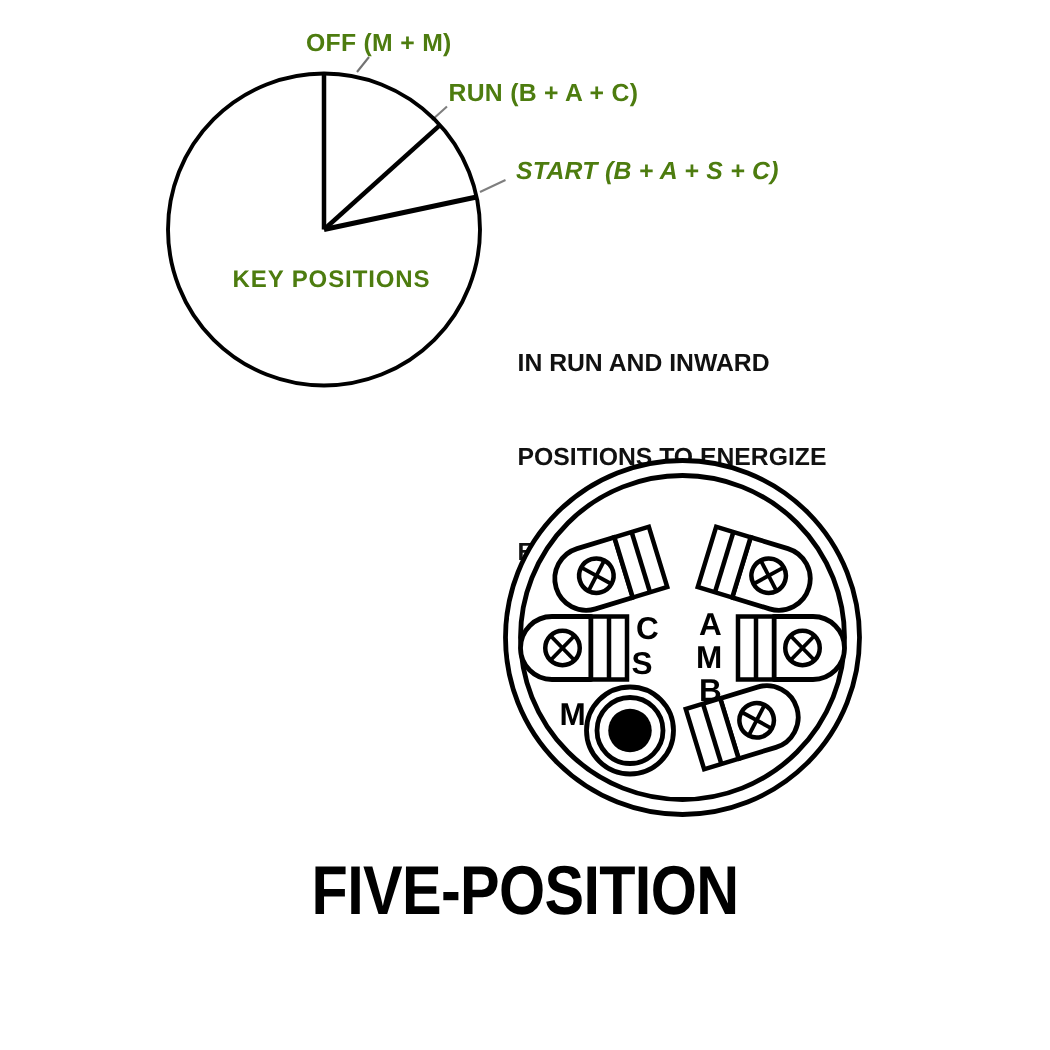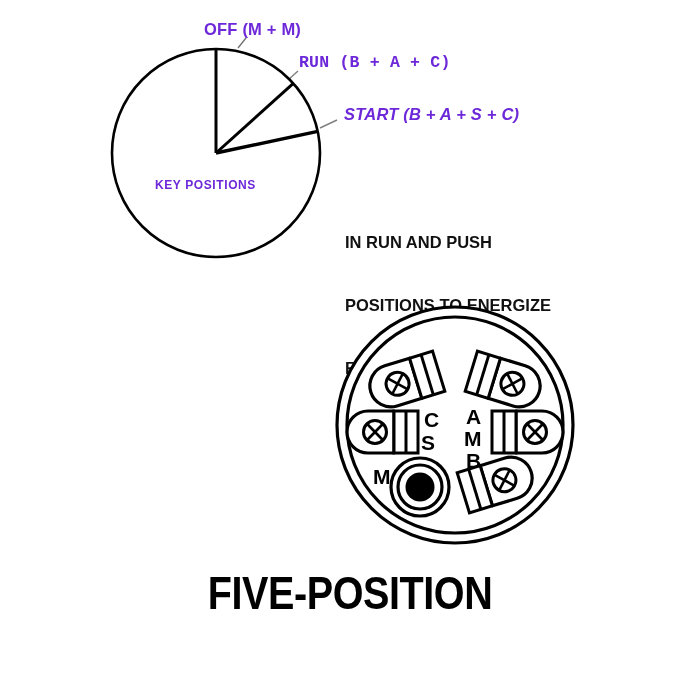--- a/index.html
+++ b/index.html
@@ -24,28 +24,28 @@
     position: absolute;
     left: 0;
     top: 0;
     width: 700px;
     height: 700px;
   }
   .lbl {
     position: absolute;
     font-family: "Liberation Sans", sans-serif;
     font-weight: bold;
-    color: #6d28d9;
+    color: #4d7c0f;
     white-space: pre;
     line-height: 1.18;
     letter-spacing: 0.2px;
   }
   .pie-label { font-size: 16.5px; }
   .key-positions {
-    font-size: 12px;
+    font-size: 16px;
     letter-spacing: 0.6px;
     text-align: center;
   }
   .note-block {
     position: absolute;
     font-family: "Liberation Sans", sans-serif;
     font-weight: bold;
     font-size: 16.5px;
     line-height: 1.27;
     color: #111111;
@@ -90,26 +90,26 @@
     <line x1="216" y1="153" x2="317.7" y2="131.4" stroke="#000000" stroke-width="3.4"></line>
 
     <line x1="246" y1="38" x2="238" y2="48" stroke="#000000" stroke-width="1.4" opacity="0.55"></line>
 
     <line x1="298" y1="71" x2="288" y2="80" stroke="#000000" stroke-width="1.4" opacity="0.5"></line>
 
     <line x1="337" y1="120" x2="320" y2="128" stroke="#000000" stroke-width="1.4" opacity="0.5"></line>
   </svg>
 
   <div class="lbl pie-label" style="left:204px; top:20px;">OFF (M + M)</div>
-  <div class="lbl pie-label" style="left:299px; top:53px;font-family:Liberation Mono, monospace;">RUN (B + A + C)</div>
+  <div class="lbl pie-label" style="left:299px; top:53px;">RUN (B + A + C)</div>
   <div class="lbl pie-label" style="left:344px; top:105px;font-style:italic;">START (B + A + S + C)</div>
   <div class="lbl key-positions" style="left:155px; top:178px;">KEY POSITIONS</div>
 
   <div class="note-block" style="left:345px; top:190px;">
-    <div>IN RUN AND PUSH</div>
+    <div>IN RUN AND INWARD</div>
     <div>POSITIONS TO ENERGIZE</div>
     <div>ELECTRIC CHOKE</div>
   </div>
 
   <svg class="layer" viewBox="0 0 700 700">
     <defs>
 
       <g id="termpad">
 
         <path d="M -6 -21 L 20 -21 A 21 21 0 0 1 20 21 L -6 21 Z" fill="#ffffff" stroke="#000000" stroke-width="3.2" stroke-linejoin="round"></path>

